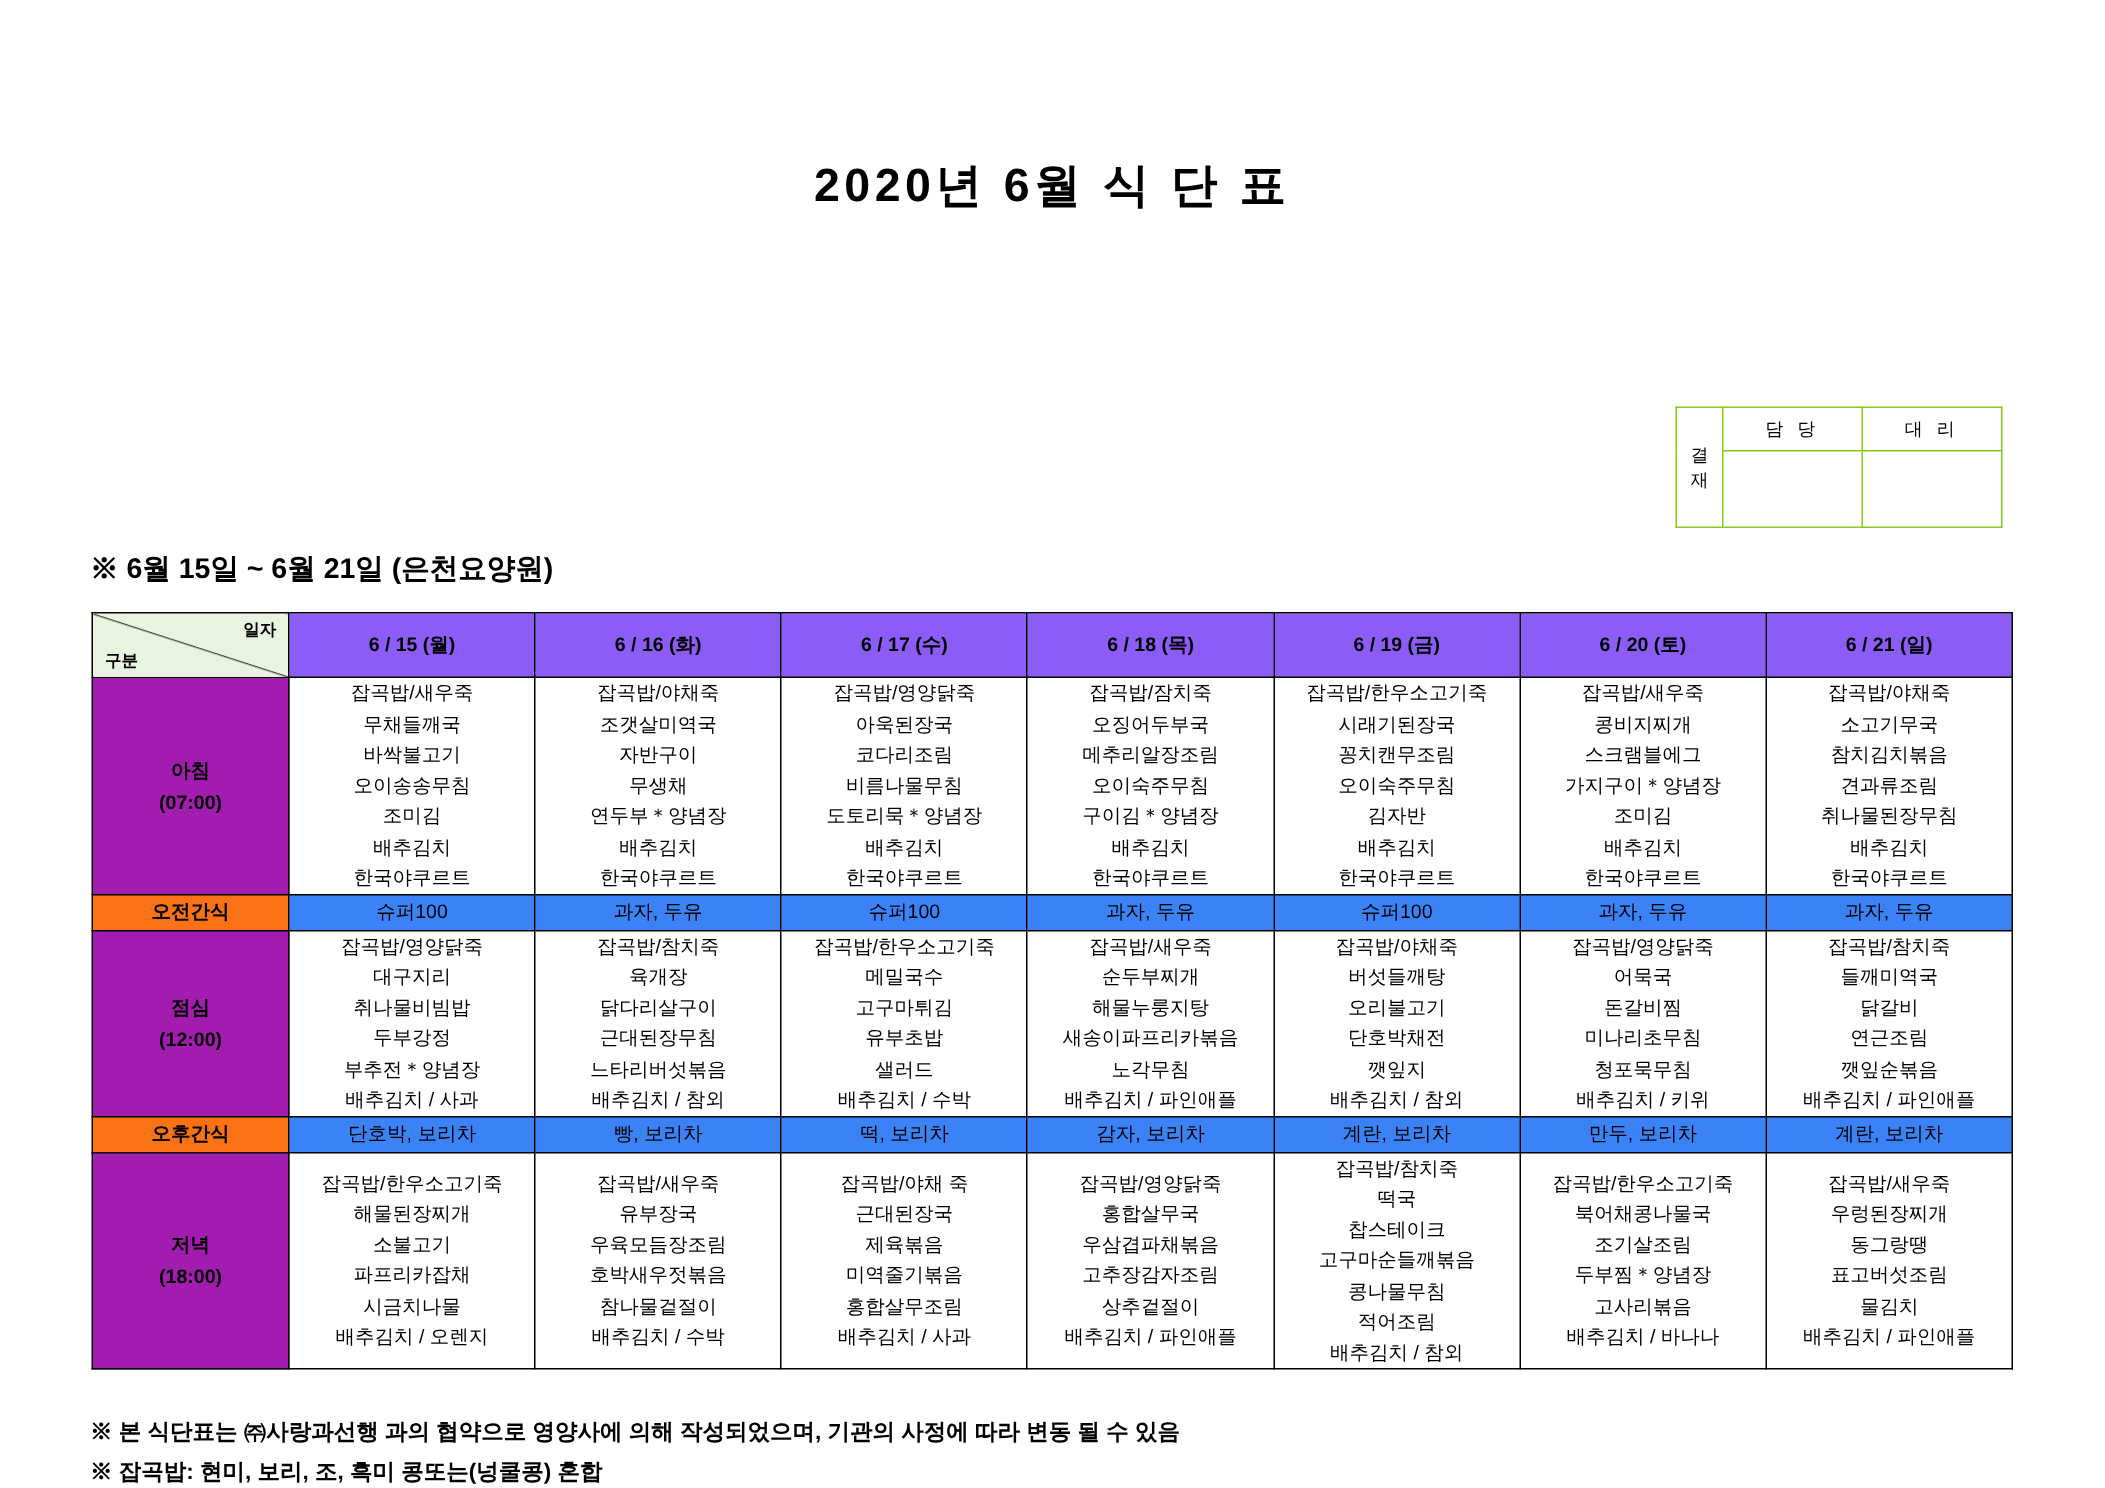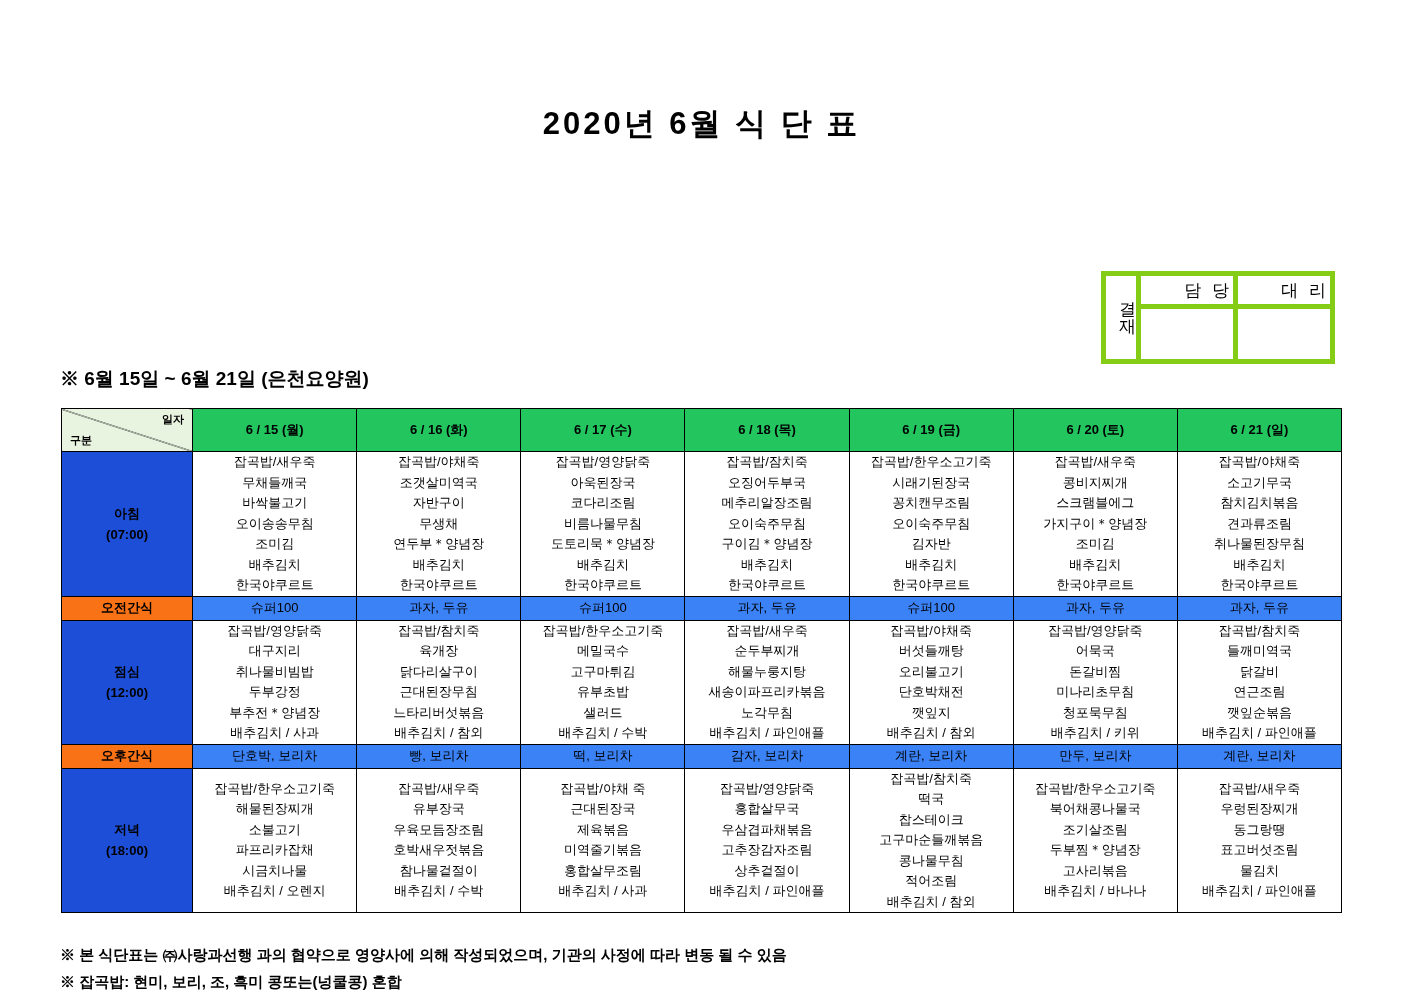--- a/index.html
+++ b/index.html
@@ -32,24 +32,24 @@
   }
 
   
   .approval {
     position: absolute;
     top: 168px;
     right: 68px;
     border-collapse: collapse;
   }
   .approval td {
-    border: 5px solid #84cc16;
-    text-align: right;
+    border: 1px solid #84cc16;
+    text-align: center;
     vertical-align: middle;
-    font-size: 17px;
+    font-size: 12px;
   }
   .approval .sign-cell {
     width: 30px;
     height: 76px;
     line-height: 17px;
     padding: 0;
   }
   .approval .hdr {
     width: 90px;
     height: 26px;
@@ -107,27 +107,27 @@
     font-weight: bold;
   }
   .corner .c-bot {
     position: absolute;
     left: 8px;
     bottom: 3px;
     font-size: 11px;
     font-weight: bold;
   }
   .dayhdr {
-    background: #22c55e;
+    background: #8b5cf6;
     font-weight: bold;
     font-size: 14px;
     height: 42px;
   }
   .meal-label {
-    background: #1d4ed8;
+    background: #a21caf;
     font-weight: bold;
     font-size: 15px;
     line-height: 21px;
   }
   .snack-label {
     background: #f97316;
     font-weight: bold;
     font-size: 14px;
     height: 23px;
   }

